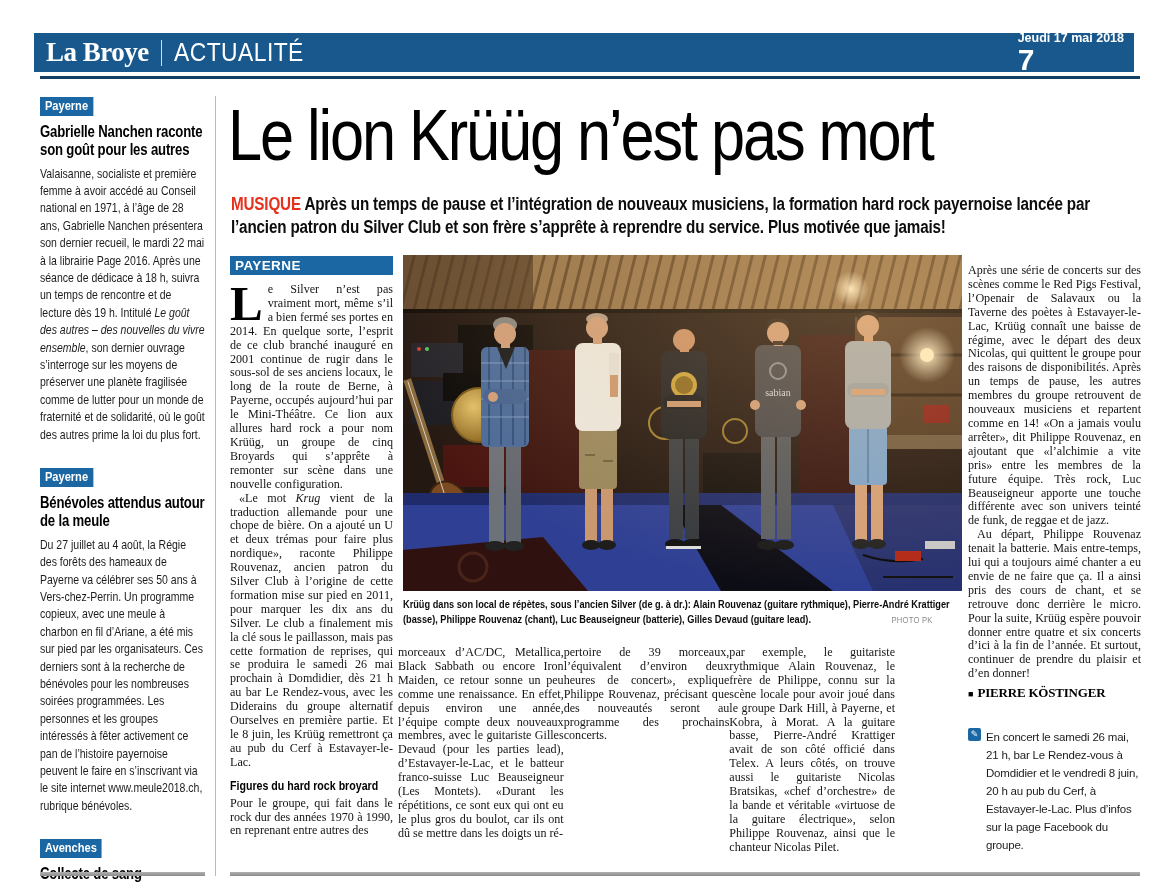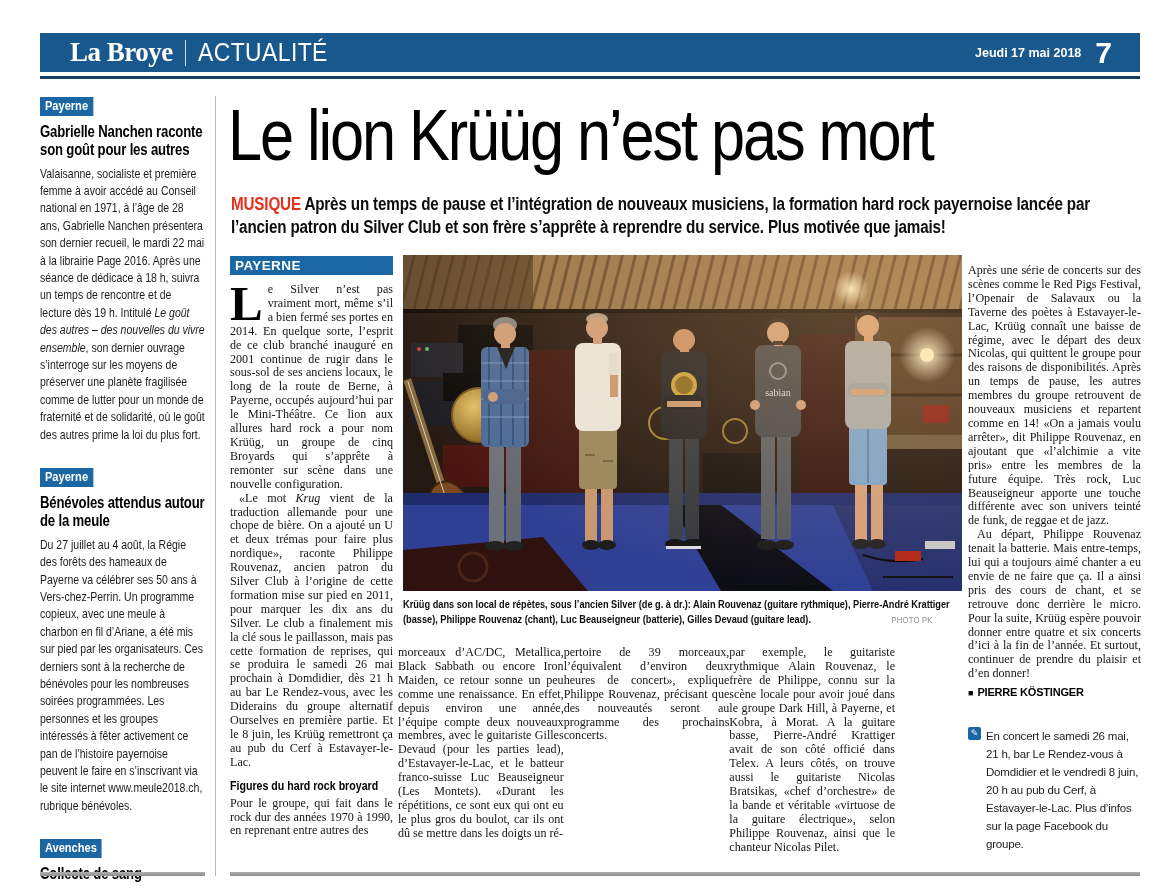--- a/index.html
+++ b/index.html
@@ -1,26 +1,26 @@
 <!DOCTYPE html>
 <html lang="fr"><head>
 <meta charset="utf-8">
 <style>
   html,body{margin:0;padding:0;background:#ffffff;}
   .page{position:relative;width:1156px;height:889px;background:#fff;overflow:hidden;
         font-family:"Liberation Sans",sans-serif;color:#111;}
 
   
-  .masthead{position:absolute;left:40px;top:33px;width:1100px;height:39px;background:#19588c;
-            display:flex;align-items:center;padding:18px;box-sizing:border-box;color:#fff;}
+  .masthead{position:absolute;left:34px;top:33px;width:1100px;height:39px;background:#19588c;
+            display:flex;align-items:center;padding:0;box-sizing:border-box;color:#fff;}
   .masthead-inner{display:flex;align-items:center;flex:1;}
   .brand{font-family:"Liberation Serif",serif;font-weight:bold;font-size:27px;margin-left:12px;letter-spacing:-0.5px;}
   .masthead-divider{width:1px;height:26px;background:rgba(255,255,255,.8);margin:0 12px;}
   .section-title{font-size:26px;letter-spacing:0.5px;transform:scaleX(0.88);transform-origin:left center;font-weight:normal;}
-  .masthead-right{display:flex;align-items:center;gap:14px;margin-left:auto;margin-right:10px;}
+  .masthead-right{display:flex;margin-left:auto;margin-right:10px;flex-direction:column;}
   .edition-date{font-size:12.5px;font-weight:bold;}
   .page-number{font-size:30px;font-weight:bold;line-height:1;}
   .masthead-rule{position:absolute;left:40px;top:76px;width:1100px;height:3px;background:#143f63;}
 
   
   .sidebar{position:absolute;left:40px;top:96px;width:201px;transform:scaleX(0.821);transform-origin:0 0;}
   .brief{margin-bottom:24px;}
   .region-tag{display:inline-block;background:#1a67a3;color:#fff;font-weight:bold;font-size:13.5px;
               padding:2px 6px 3px;line-height:1;margin-bottom:7px;}
   .brief-title{font-weight:bold;font-size:16px;line-height:1.16;letter-spacing:-0.2px;margin:0 0 5px;color:#000;}
@@ -49,21 +49,21 @@
             padding:1px 5px 0 0;color:#000;}
   .subhead{font-family:"Liberation Sans",sans-serif;font-weight:bold;font-size:12.5px;margin:10px 0 3px;
            white-space:nowrap;transform:scaleX(0.85);transform-origin:left center;color:#000;}
   .cols234{position:absolute;left:398px;top:646px;width:497px;height:230px;display:flex;}
   .cols234 .flexcol{flex:1;}
   .col5{position:absolute;left:968px;top:264px;width:173px;height:625px;}
 
   
   .byline{display:flex;align-items:baseline;gap:4px;margin-top:5px;font-family:"Liberation Sans",sans-serif;}
   .byline-marker{font-size:9px;color:#000;}
-  .byline-name{font-weight:bold;font-size:11px;letter-spacing:-0.2px;color:#000;}
+  .byline-name{font-weight:bold;font-size:13px;letter-spacing:-0.2px;color:#000;font-family:Liberation Serif, serif;}
   .concert-note{display:flex;gap:5px;margin-top:26px;font-family:"Liberation Sans",sans-serif;}
   .pencil-icon{flex:0 0 13px;width:13px;height:13px;background:#1a67a3;color:#fff;font-size:9px;
                line-height:13px;text-align:center;border-radius:2px;}
   .note-text{font-size:11.5px;line-height:18px;letter-spacing:-0.2px;color:#1c1c1c;text-align:left;}
 
   
   .photo-wrap{position:absolute;left:403px;top:255px;width:559px;height:336px;background:#1c130d;}
   .photo-wrap svg{display:block;width:100%;height:100%;}
   .photo-caption{position:absolute;left:403px;top:597px;width:700px;transform:scaleX(0.8);transform-origin:left top;
                  font-size:11.5px;font-weight:bold;line-height:1.32;color:#0d0d0d;}

